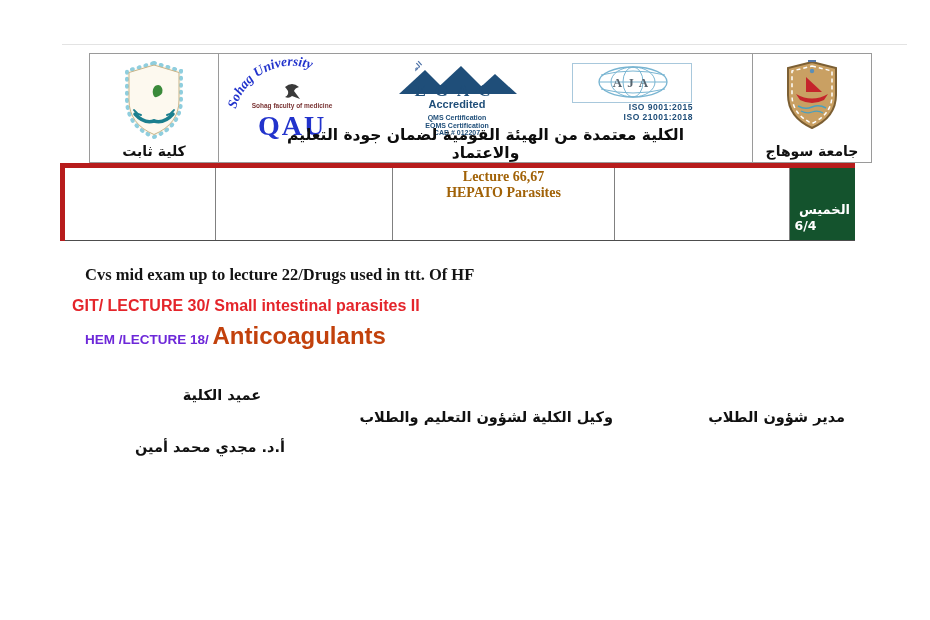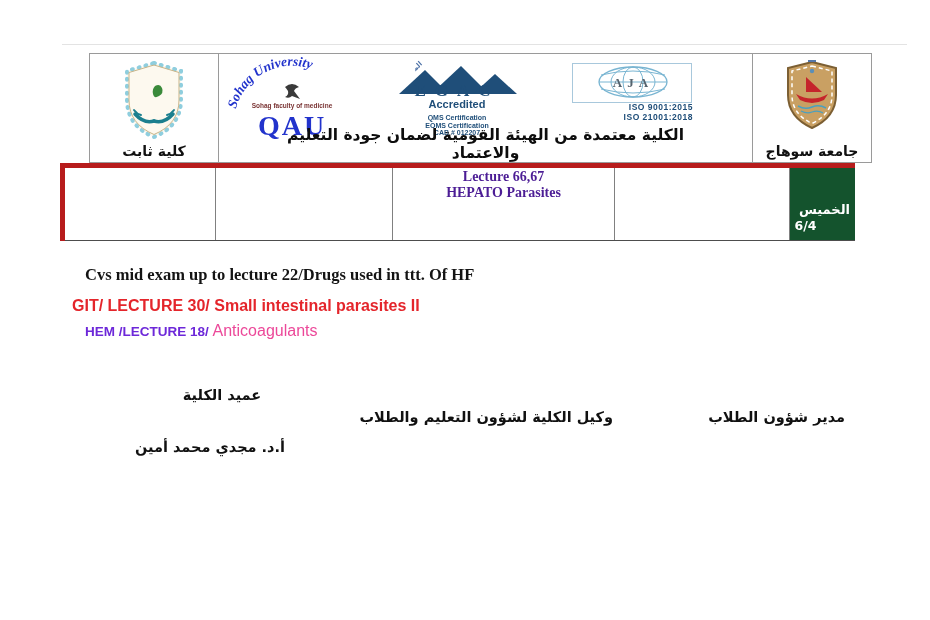--- a/index.html
+++ b/index.html
@@ -54,39 +54,39 @@
   #red-leftbar { left:60px; top:163px; width:5px;  height:78px; background:#b71c1c; }
   #schedule-row {
     left:65px; top:168px; width:790px; height:72px; display:flex;
     border-bottom:1px solid #4d4d4d; box-sizing:content-box; background:#fff;
   }
   .srow-cell { box-sizing:border-box; border-right:1px solid #808080; }
   #scell-1 { width:153px; }
   #scell-2 { width:178px; }
   #scell-3 { width:225px; text-align:center; padding-top:1px;
              font-family:"Liberation Serif", serif; font-weight:bold; font-size:14px;
-             line-height:16px; color:#4c1d95; }
+             line-height:16px; color:#a16207; }
   #scell-4 { width:176px; }
   #day-cell {
     width:66px; background:#14532d; color:#ffffff; border-right:none;
     display:flex; flex-direction:column; justify-content:flex-end;
     padding:0 5px 7px 5px; box-sizing:border-box;
     font-family:"DejaVu Sans", sans-serif; font-weight:bold;
   }
   #day-name { font-size:13px; text-align:right; direction:rtl; line-height:16px; }
   #day-date { font-size:12.5px; text-align:left; line-height:15px; }
 
   
   #note-1 { left:85px; top:265px; font-family:"Liberation Serif", serif; font-weight:bold;
             font-size:16.5px; color:#141414; }
   #note-2 { left:72px; top:297px; font-family:"Liberation Sans", sans-serif; font-weight:bold;
             font-size:16px; color:#e4252b; }
   #note-3 { left:85px; top:322px; font-family:"Liberation Sans", sans-serif; }
   #note-3 .prefix { font-weight:bold; font-size:13.5px; color:#6d28d9; }
-  #note-3 .main   { font-weight:normal; font-size:16px; color:#ec4899; }
+  #note-3 .main   { font-weight:bold; font-size:24px; color:#c2410c; }
 
   
   .sig { font-family:"DejaVu Sans", sans-serif; font-weight:bold; font-size:14.5px;
          color:#111; direction:rtl; white-space:nowrap; }
   #sig-right-title  { right:85px;  top:409px; }
   #sig-middle-title { left:389px;  top:409px; width:224px; text-align:center; }
   #sig-left-title   { left:152px;  top:387px; width:140px; text-align:center; }
   #sig-middle-name  { left:394px;  top:439px; width:180px; text-align:center; }
   #sig-left-name    { left:120px;  top:439px; width:180px; text-align:center; }
 </style>

